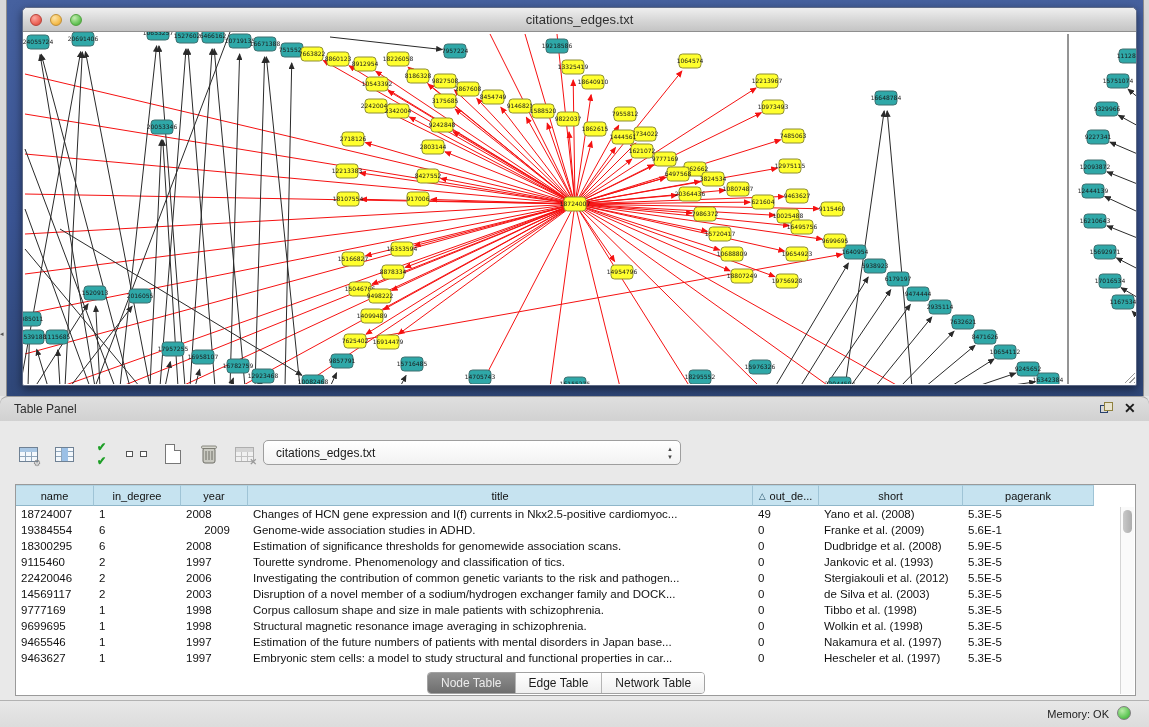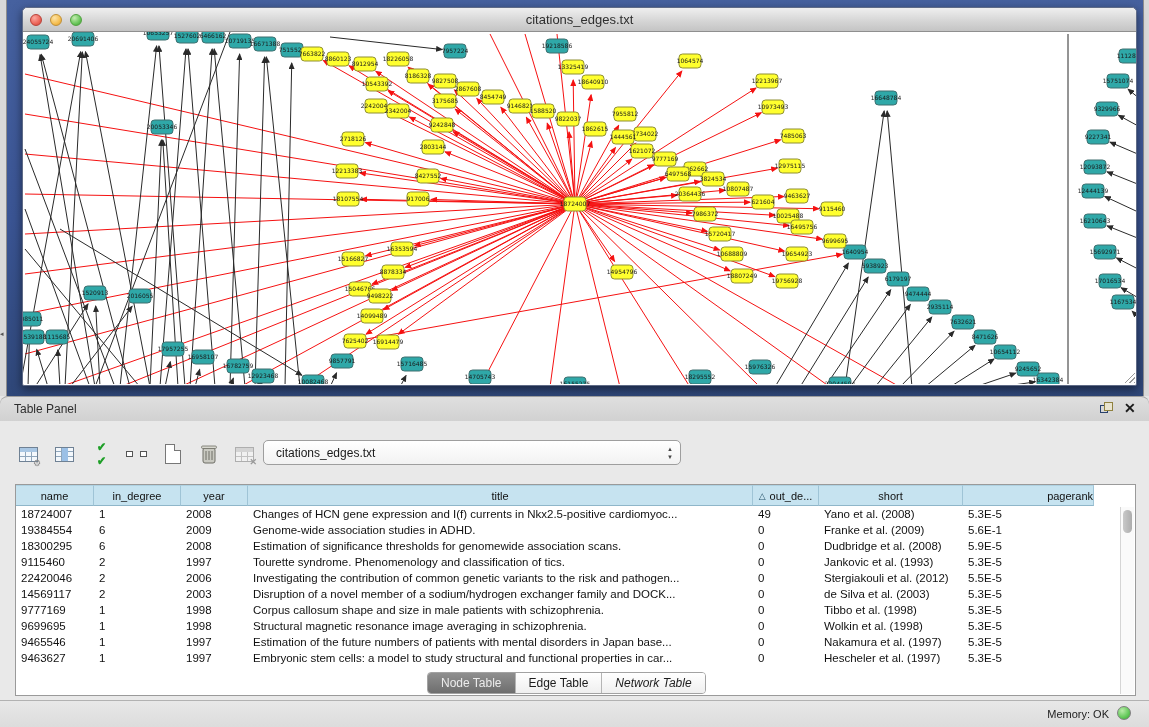--- a/index.html
+++ b/index.html
@@ -92,21 +92,21 @@
   #table-scrollbar .thumb { position:absolute; left:2px; top:3px; width:9px; height:23px;
     background:linear-gradient(90deg,#C9C9C9,#ADADAD); border-radius:5px; }
 
   
   #tabs { position:absolute; left:427px; top:251px; height:22px; display:flex;
     border:1px solid #A2A2A2; border-radius:4px; overflow:hidden;
     box-shadow:0 1px 0 rgba(255,255,255,.7); }
   .tab { height:100%; display:flex; align-items:center; justify-content:center;
     font-size:12px; padding:0 13px; background:linear-gradient(180deg,#FFFFFF,#EFEFEF);
     color:#1C1C1C; border-right:1px solid #B5B5B5; cursor:default; }
-  .tab:last-child { border-right:none;font-style:italic; }
+  .tab:last-child { border-right:none; }
   .tab.selected { background:linear-gradient(180deg,#8F8F8F,#6E6E6E); color:#ECECEC; }
 
   
   #status-bar { position:absolute; left:0; top:700px; width:1149px; height:27px;
     background:linear-gradient(180deg,#E8E8E8,#DCDCDC); border-top:1px solid #B2B2B2; }
   #memory-label { position:absolute; right:40px; top:7px; font-size:11px; color:#222; }
   #memory-dot { position:absolute; right:18px; top:5px; width:14px; height:14px; border-radius:50%;
     background:radial-gradient(circle at 35% 30%,#B8ECA8,#5BC552 65%,#3E9E37); border:1px solid #7F7F7F; }
 </style>
 </head>
@@ -576,38 +576,38 @@
           <div class="th" style="width: 505px; flex: 0 0 505px;">
             <span>title</span>
           </div>
           <div class="th" style="width: 66px; flex: 0 0 66px;">
             <span class="sort">△</span>
             <span>out_de...</span>
           </div>
           <div class="th" style="width: 144px; flex: 0 0 144px;">
             <span>short</span>
           </div>
-          <div class="th" style="width: 131px; flex: 0 0 131px; justify-content: flex-end;">
+          <div class="th" style="width: 131px; flex: 0 0 131px;">
             <span>pagerank</span>
           </div>
         </div>
       <div id="tbody">
           <div class="tr">
             <div class="td" style="width: 78px; flex: 0 0 78px;">18724007</div>
             <div class="td" style="width: 87px; flex: 0 0 87px;">1</div>
             <div class="td" style="width: 67px; flex: 0 0 67px;">2008</div>
             <div class="td" style="width: 505px; flex: 0 0 505px;">Changes of HCN gene expression and I(f) currents in Nkx2.5-positive cardiomyoc...</div>
             <div class="td" style="width: 66px; flex: 0 0 66px;">49</div>
             <div class="td" style="width: 144px; flex: 0 0 144px;">Yano et al. (2008)</div>
             <div class="td" style="width: 131px; flex: 0 0 131px;">5.3E-5</div>
           </div>
           <div class="tr">
             <div class="td" style="width: 78px; flex: 0 0 78px;">19384554</div>
             <div class="td" style="width: 87px; flex: 0 0 87px;">6</div>
-            <div class="td" style="width: 67px; flex: 0 0 67px;">2009</div>
+            <div class="td" style="width: 67px; flex: 0 0 67px; text-align: center;">2009</div>
             <div class="td" style="width: 505px; flex: 0 0 505px;">Genome-wide association studies in ADHD.</div>
             <div class="td" style="width: 66px; flex: 0 0 66px;">0</div>
             <div class="td" style="width: 144px; flex: 0 0 144px;">Franke et al. (2009)</div>
             <div class="td" style="width: 131px; flex: 0 0 131px;">5.6E-1</div>
           </div>
           <div class="tr">
             <div class="td" style="width: 78px; flex: 0 0 78px;">18300295</div>
             <div class="td" style="width: 87px; flex: 0 0 87px;">6</div>
             <div class="td" style="width: 67px; flex: 0 0 67px;">2008</div>
             <div class="td" style="width: 505px; flex: 0 0 505px;">Estimation of significance thresholds for genomewide association scans.</div>

